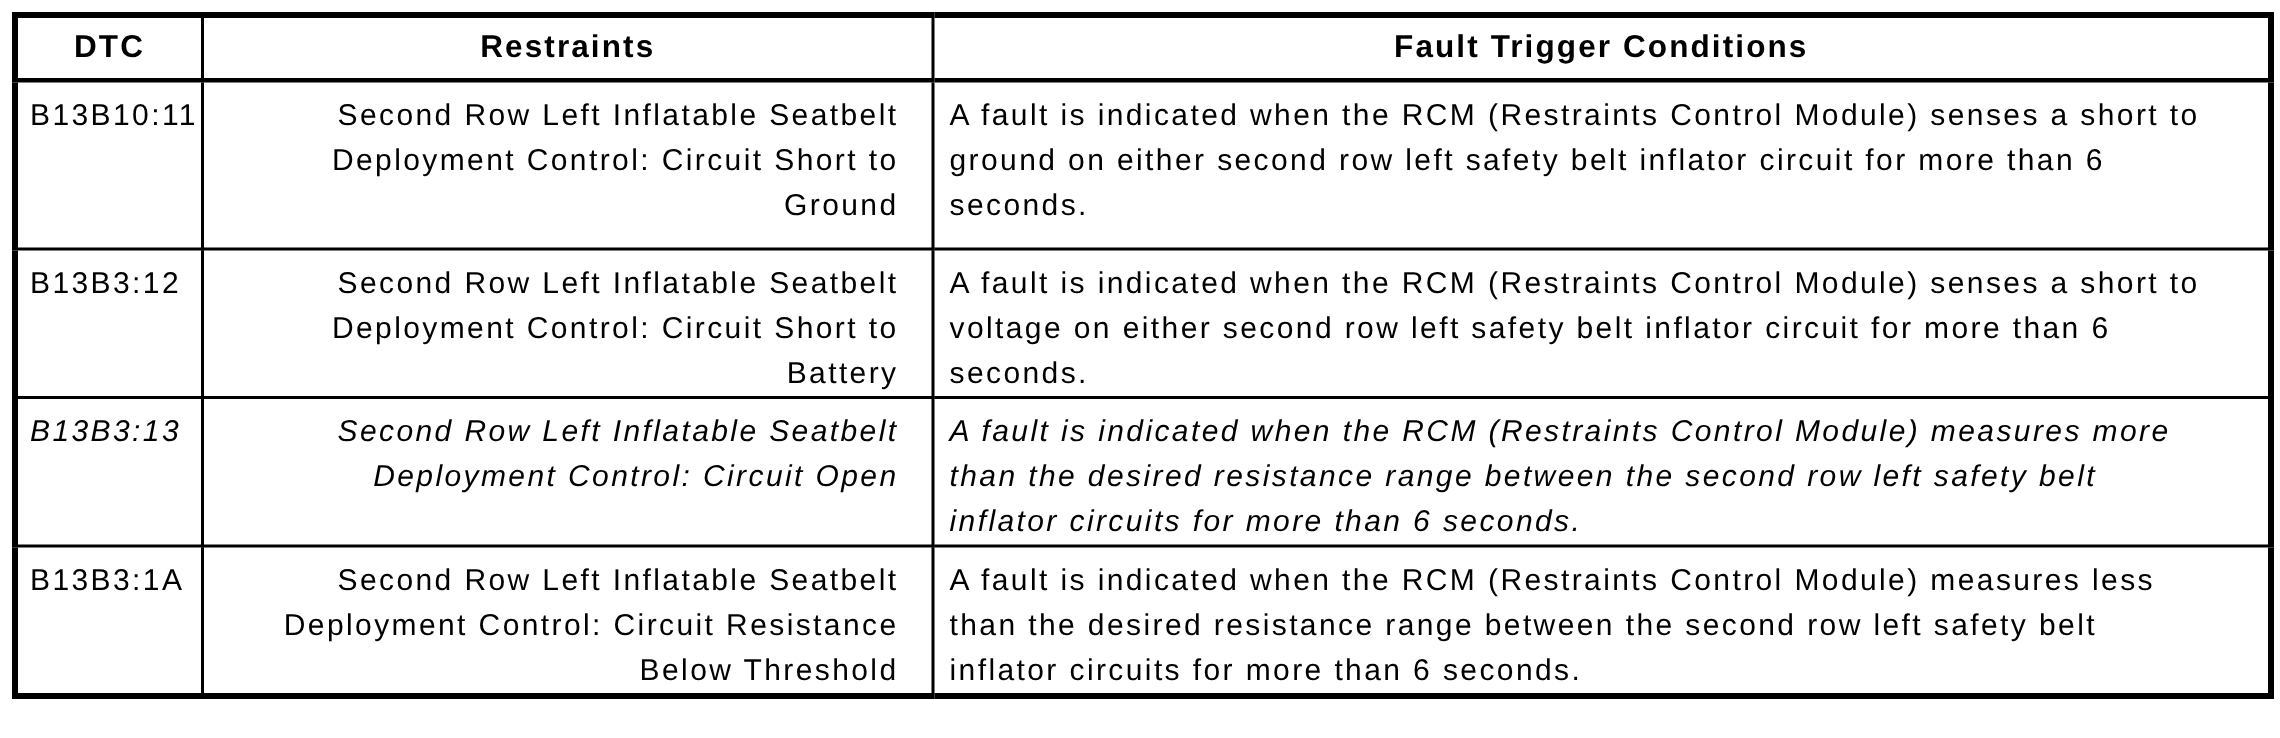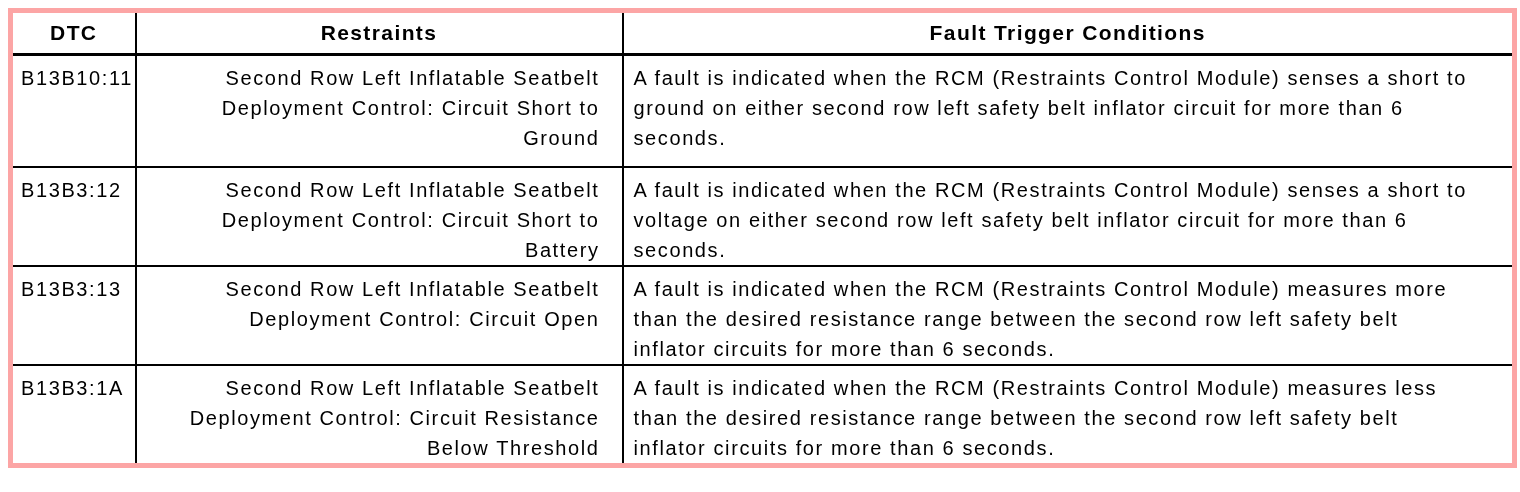--- a/index.html
+++ b/index.html
@@ -14,21 +14,21 @@
     padding: 8px;
     background: #ffffff;
     font-family: "Liberation Sans", sans-serif;
     color: #000000;
     overflow: hidden;
   }
   table.dtc-table {
     border-collapse: collapse;
     table-layout: fixed;
     width: 1504px;
-    border: 5px solid #fca5a5;
+    border: 2px solid #fca5a5;
     background: #ffffff;
   }
   col.col-dtc   { width: 125px; }
   col.col-desc  { width: 487px; }
   col.col-fault { width: 892px; }
 
   th {
     border: 2px solid #000000;
     border-top: 4px solid #000000;
     border-bottom: 3px solid #000000;
@@ -52,21 +52,21 @@
     letter-spacing: 1.6px;
     color: #000000;
     padding: 7px 8px 0 10px;
   }
   td.cell-dtc   { padding-left: 8px; white-space: nowrap; }
   td.cell-desc  { padding-right: 22px; text-align: right; }
   td.cell-fault { padding-right: 45px; }
 
   tbody tr:nth-child(1) { height: 112px; }
   tbody tr:nth-child(2) { height: 92px; }
-  tbody tr:nth-child(3) { height: 96px; }
+  tbody tr:nth-child(3) { height: 96px; font-style: italic; }
   tbody tr:nth-child(4) { height: 97px;  }
   tbody td:first-child  { border-left: 4px solid #000000; }
   tbody td:last-child   { border-right: 4px solid #000000; }
   tbody tr:last-child td { border-bottom: 4px solid #000000; }
 </style>
 </head>
 <body>
 
 <div class="page">
   <table class="dtc-table">

